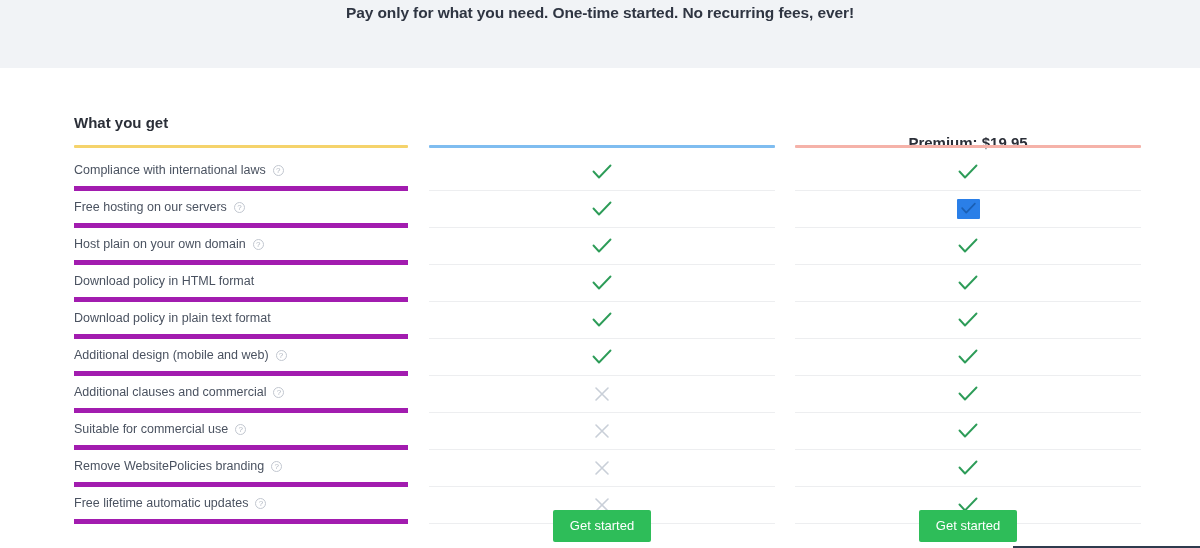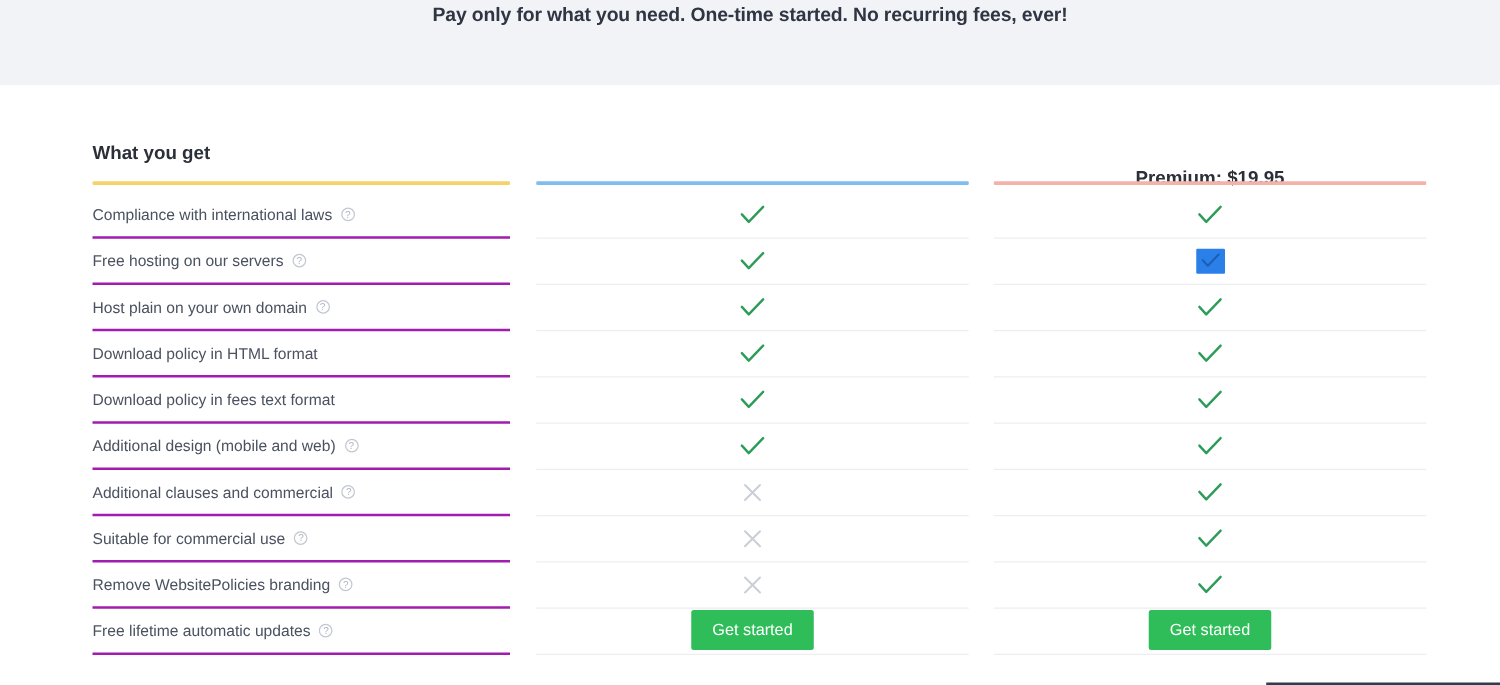--- a/index.html
+++ b/index.html
@@ -64,21 +64,21 @@
   #head-basic .col-head-label { text-align: center; }
   #head-premium  { left: 795px; width: 346px; }
   #head-premium .col-head-label { text-align: center; margin-top: 20px; }
 
   
   .feat-cell {
     position: absolute;
     left: 74px;
     width: 334px;
     height: 37px;
-    border-bottom: 2px solid #a21caf;
+    border-bottom: 5px solid #a21caf;
     display: flex;
     align-items: center;
   }
   .feat-label {
     font-size: 12.5px;
     color: #4a5260;
     white-space: nowrap;
   }
   .help-icon {
     display: inline-block;
@@ -116,25 +116,25 @@
     padding: 3px 4px 4px 4px;
     border-radius: 1px;
     display: flex;
     align-items: center;
     justify-content: center;
   }
 
   
   .cta-cell {
     position: absolute;
-    top: 420px;
+    top: 434px;
     width: 346px;
     height: 40px;
     display: flex;
-    align-items: flex-start;
+    align-items: flex-end;
     justify-content: center;
   }
   .cta-cell.basic   { left: 429px; }
   .cta-cell.premium { left: 795px; }
 
   .cta-btn {
     background: #2ebd59;
     color: #ffffff;
     font-size: 13px;
     font-family: "Liberation Sans", sans-serif;
@@ -245,21 +245,21 @@
         </span>
       </div>
       <div class="mark-cell premium" style="top: 197px;">
         <span class="mark-yes">
           <svg width="20" height="16" viewBox="0 0 20 16" fill="none">
             <path d="M1.5 7.5 L7 13.5 L18.5 1.5" stroke="#2d9c58" stroke-width="1.9" stroke-linecap="round" stroke-linejoin="round"></path>
           </svg>
         </span>
       </div>
       <div class="feat-cell" style="top: 234px;">
-        <span class="feat-label">Download policy in fees text format</span>
+        <span class="feat-label">Download policy in plain text format</span>
       </div>
       <div class="mark-cell basic" style="top: 234px;">
         <span class="mark-yes">
           <svg width="20" height="16" viewBox="0 0 20 16" fill="none">
             <path d="M1.5 7.5 L7 13.5 L18.5 1.5" stroke="#2d9c58" stroke-width="1.9" stroke-linecap="round" stroke-linejoin="round"></path>
           </svg>
         </span>
       </div>
       <div class="mark-cell premium" style="top: 234px;">
         <span class="mark-yes">

